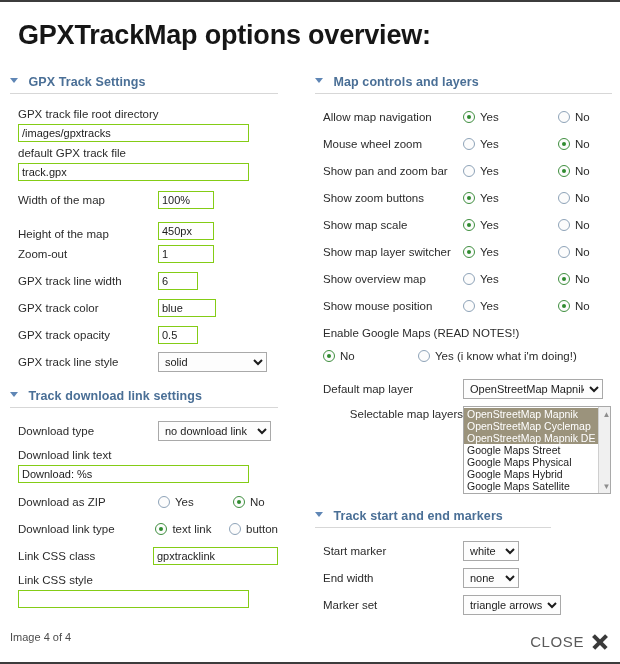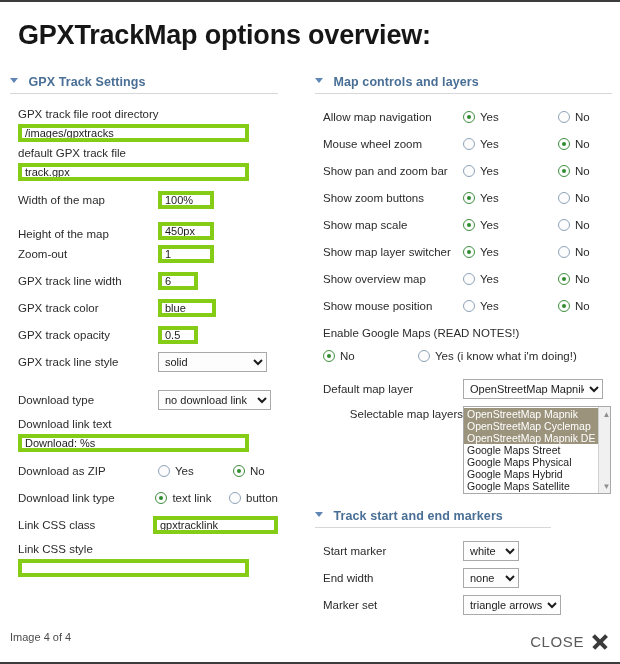--- a/index.html
+++ b/index.html
@@ -76,21 +76,21 @@
     color: #2b2b2b;
     padding: 5px 0 3px 8px;
     white-space: nowrap;
   }
 
   
   input.txt {
     font-family: "Liberation Sans", sans-serif;
     font-size: 11px;
     color: #1c1c1c;
-    border: 4px solid #84cc16;
+    border: 1px solid #84cc16;
     background: #fff;
     height: 18px;
     padding: 1px 3px;
     outline: none;
   }
   input.wide { width: 231px; }
   input.small { width: 56px; }
   input.med  { width: 58px; }
   input.css-class { width: 125px; }
 
@@ -252,20 +252,24 @@
       <input class="txt" style="width: 40px;" type="text" value="0.5">
     </div>
 
     <div class="row" style="padding-left:8px;">
       <div class="lbl" style="width:140px;">GPX track line style</div>
       <select class="sel sel-linestyle"><option>solid</option><option>dashed</option><option>dotted</option></select>
     </div>
 
     <div class="sec-gap"></div>
 
+    <div class="sec-head">
+      <span class="tri"></span>
+      <span class="sec-title">Track download link settings</span>
+    </div>
 
     <div class="row" style="padding-left:8px;">
       <div class="lbl" style="width:140px;">Download type</div>
       <select class="sel sel-dl"><option>no download link</option><option>download link</option></select>
     </div>
 
     <div class="lbl-block">Download link text</div>
     <div style="padding-left:8px;">
       <input class="txt wide" type="text" value="Download: %s" style="">
     </div>

